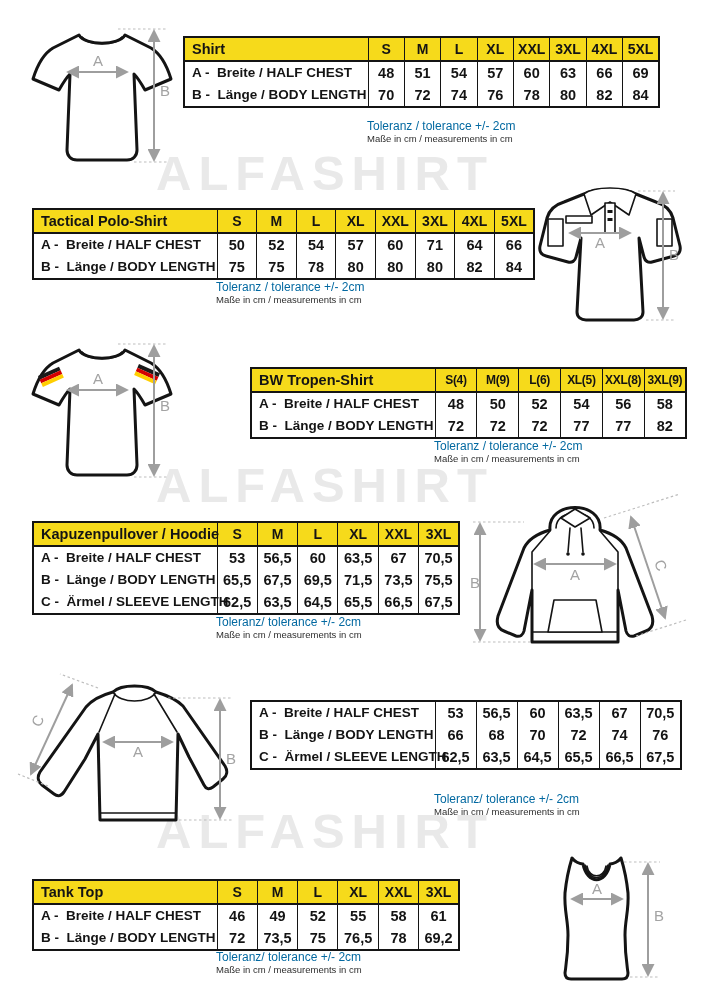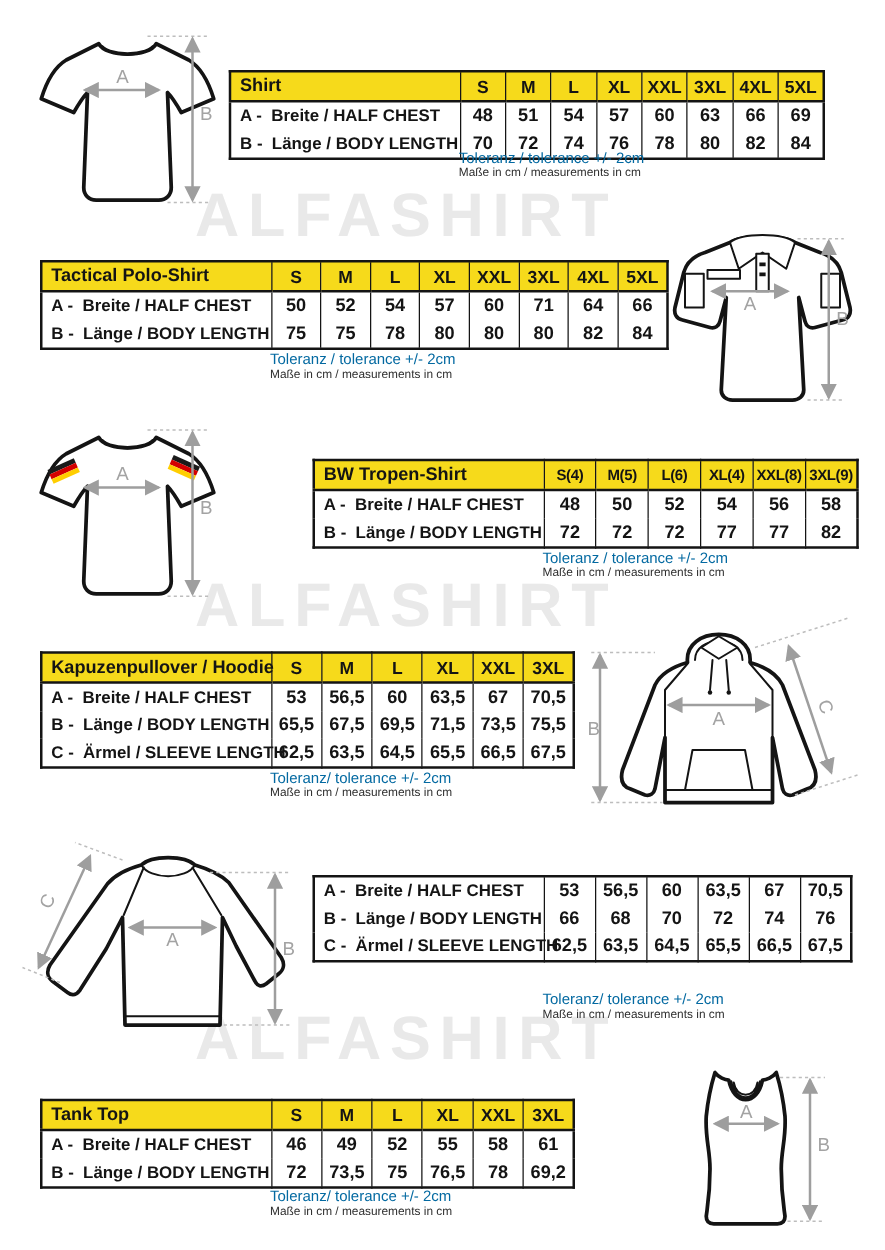--- a/index.html
+++ b/index.html
@@ -68,21 +68,21 @@
     <g>
       <line class="arr" x1="46" y1="52" x2="105" y2="52" marker-start="url(#ah1)" marker-end="url(#ah1)"></line>
       <text class="dimlbl" x="71" y="46">A</text>
     </g>
     <g>
       <path class="dot" d="M96,9 L146,9 M112,142 L146,142"></path>
       <line class="arr" x1="132" y1="11" x2="132" y2="140" marker-start="url(#ah1)" marker-end="url(#ah1)"></line>
       <text class="dimlbl" x="138" y="76">B</text>
     </g>
   </svg>
-  <table class="sec-table" id="t0" style="left:183px;top:56px;width:477px">
+  <table class="sec-table" id="t0" style="left:183px;top:36px;width:477px">
       <tbody>
         <tr class="head">
           <th class="lbl">Shirt</th>
           <th class="sz">S</th>
           <th class="sz">M</th>
           <th class="sz">L</th>
           <th class="sz">XL</th>
           <th class="sz">XXL</th>
           <th class="sz">3XL</th>
           <th class="sz">4XL</th>
@@ -213,23 +213,23 @@
       <path class="dot" d="M96,9 L146,9 M112,142 L146,142"></path>
       <line class="arr" x1="132" y1="11" x2="132" y2="140" marker-start="url(#ah3)" marker-end="url(#ah3)"></line>
       <text class="dimlbl" x="138" y="76">B</text>
     </g>
   </svg>
   <table class="sec-table t3" id="t2" style="left:250px;top:367px;width:437px">
       <tbody>
         <tr class="head">
           <th class="lbl">BW Tropen-Shirt</th>
           <th class="sz">S(4)</th>
-          <th class="sz">M(5)</th>
+          <th class="sz">M(9)</th>
           <th class="sz">L(6)</th>
-          <th class="sz">XL(4)</th>
+          <th class="sz">XL(5)</th>
           <th class="sz">XXL(8)</th>
           <th class="sz">3XL(9)</th>
         </tr>
         <tr>
           <td class="lbl">A -  Breite / HALF CHEST</td>
           <td class="val">48</td>
           <td class="val">50</td>
           <td class="val">52</td>
           <td class="val">54</td>
           <td class="val">56</td>

